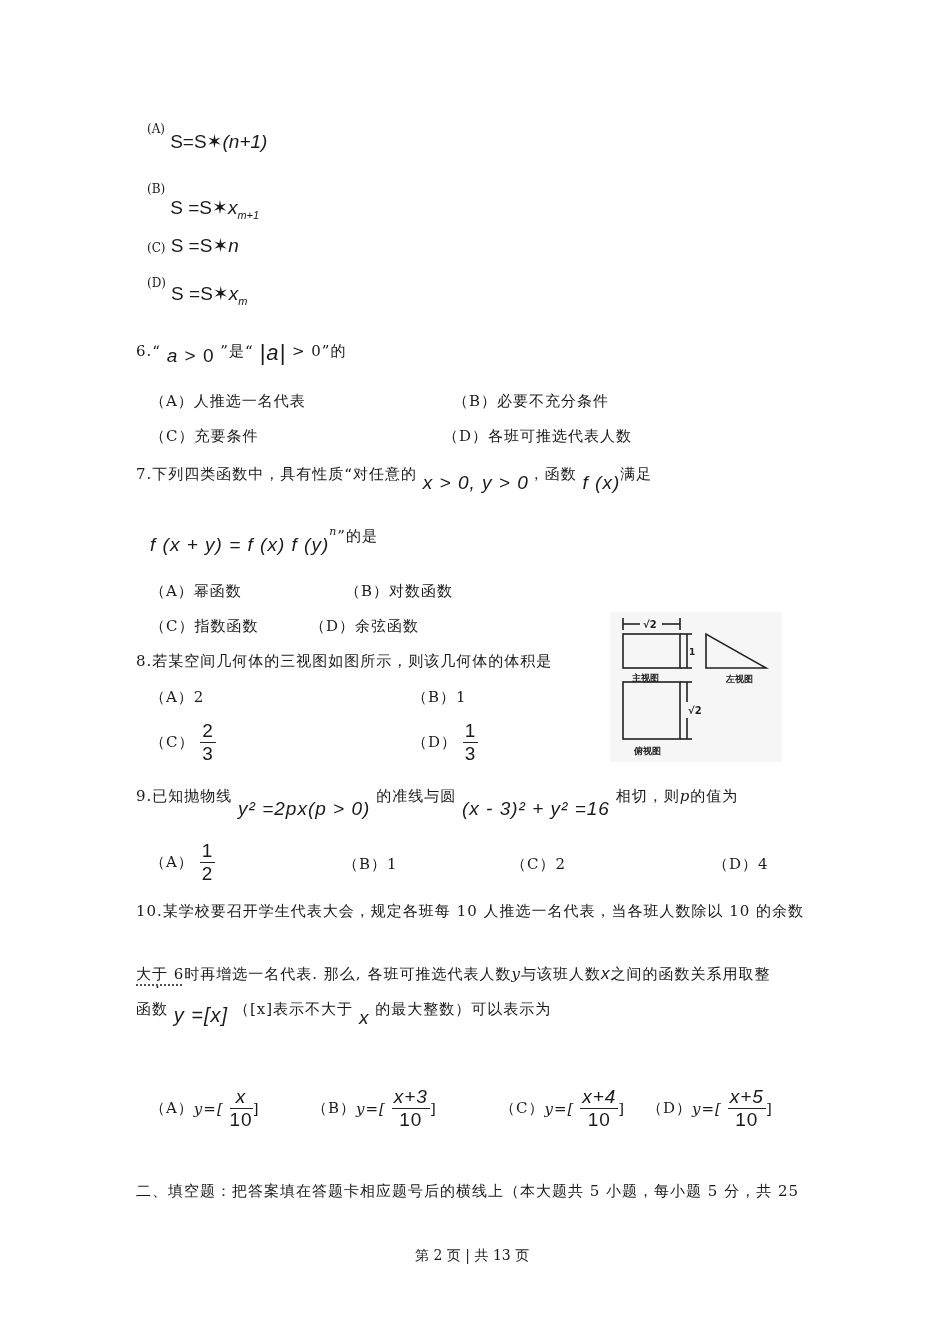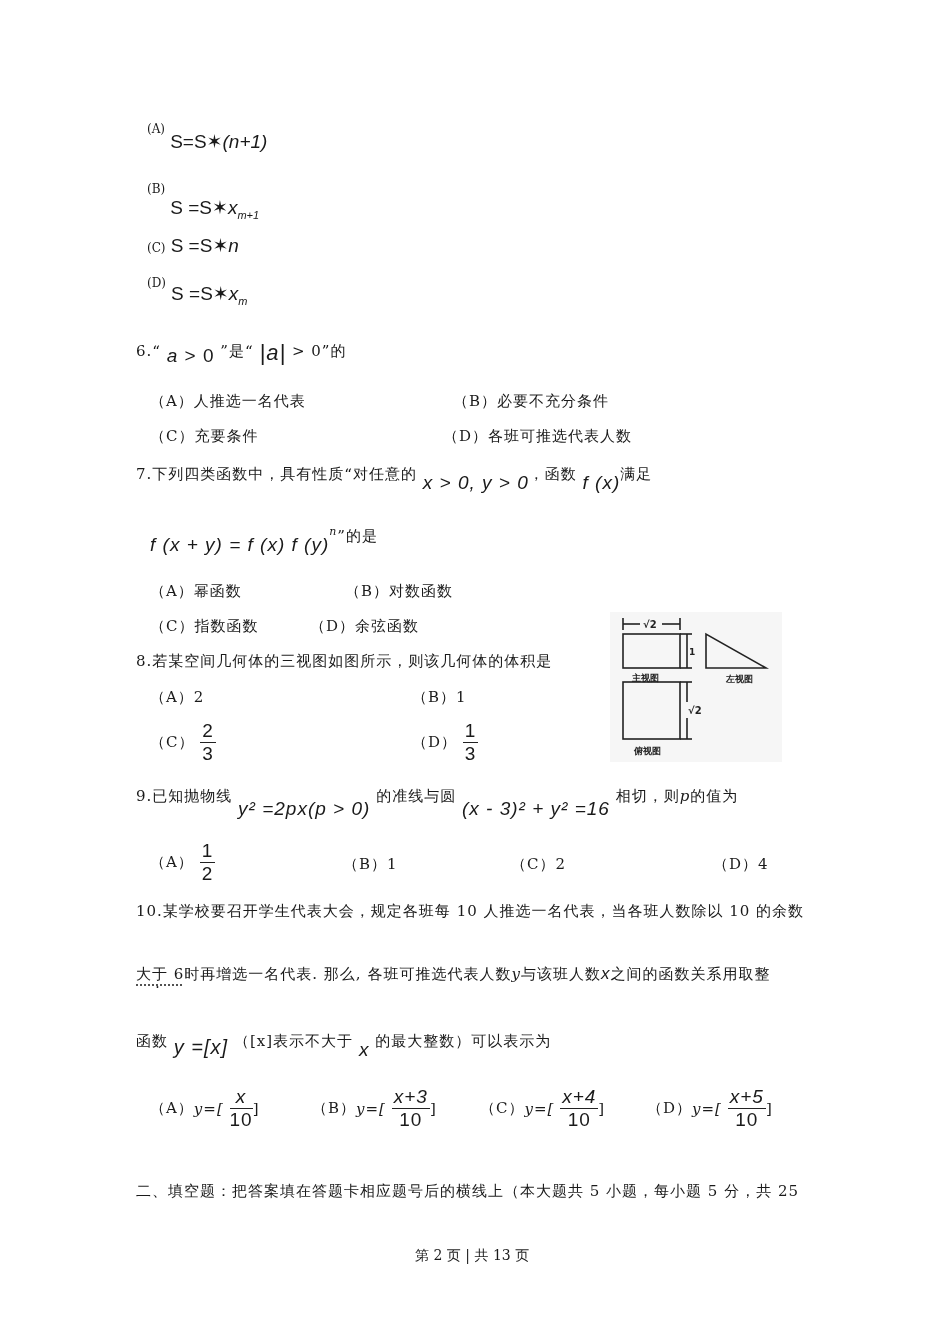--- a/index.html
+++ b/index.html
@@ -142,21 +142,21 @@
     </span>
 </div>
 <div class="abs cn" style="left:343px;top:855px;"><span>（B）</span><span>1</span></div>
 <div class="abs cn" style="left:511px;top:855px;"><span>（C）</span><span>2</span></div>
 <div class="abs cn" style="left:713px;top:855px;"><span>（D）</span><span>4</span></div>
 
 <div class="abs cn" style="left:136px;top:902px;"><span>10.</span><span>某学校要召开学生代表大会，规定各班每 10 人推选一名代表，当各班人数除以 10 的余数</span></div>
 <div class="abs cn" style="left:136px;top:964px;">
   <span class="dot-below" style="text-decoration:underline dotted;text-underline-offset:6px;">大于 6</span><span>时再增选一名代表. 那么, 各班可推选代表人数</span><span class="it">y</span><span>与该班人数</span><span class="it mathsans" style="font-size:17px;">x</span><span>之间的函数关系用取整</span>
 </div>
-<div class="abs cn" style="left:136px;top:1028px;">
+<div class="abs cn" style="left:136px;top:996px;">
   <span>函数</span>
   <span class="mathsans it" style="position:relative;top:8px;font-size:20px;">y =[x]</span>
   <span>（[x]表示不大于</span>
   <span class="mathsans it" style="position:relative;top:10px;">x</span>
   <span>的最大整数）可以表示为</span>
 </div>
 <div class="abs cn" style="left:150px;top:1086px;">
   <span style="vertical-align:middle;">（A）</span><span class="it" style="vertical-align:middle;">y=[</span>
   <span class="frac">
       <span class="num it">x</span>
@@ -165,21 +165,21 @@
     </span><span style="vertical-align:middle;">]</span>
 </div>
 <div class="abs cn" style="left:312px;top:1086px;">
   <span style="vertical-align:middle;">（B）</span><span class="it" style="vertical-align:middle;">y=[</span>
   <span class="frac">
       <span class="num it">x+3</span>
       <span class="bar"></span>
       <span>10</span>
     </span><span style="vertical-align:middle;">]</span>
 </div>
-<div class="abs cn" style="left:480px;top:1086px;">
+<div class="abs cn" style="left:500px;top:1086px;">
   <span style="vertical-align:middle;">（C）</span><span class="it" style="vertical-align:middle;">y=[</span>
   <span class="frac">
       <span class="num it">x+4</span>
       <span class="bar"></span>
       <span>10</span>
     </span><span style="vertical-align:middle;">]</span>
 </div>
 <div class="abs cn" style="left:647px;top:1086px;">
   <span style="vertical-align:middle;">（D）</span><span class="it" style="vertical-align:middle;">y=[</span>
   <span class="frac">

